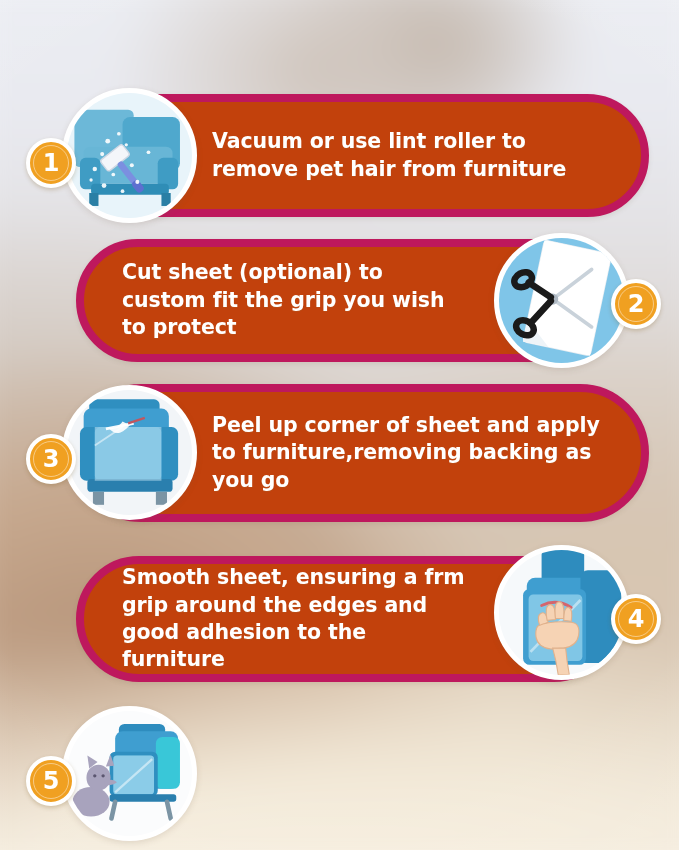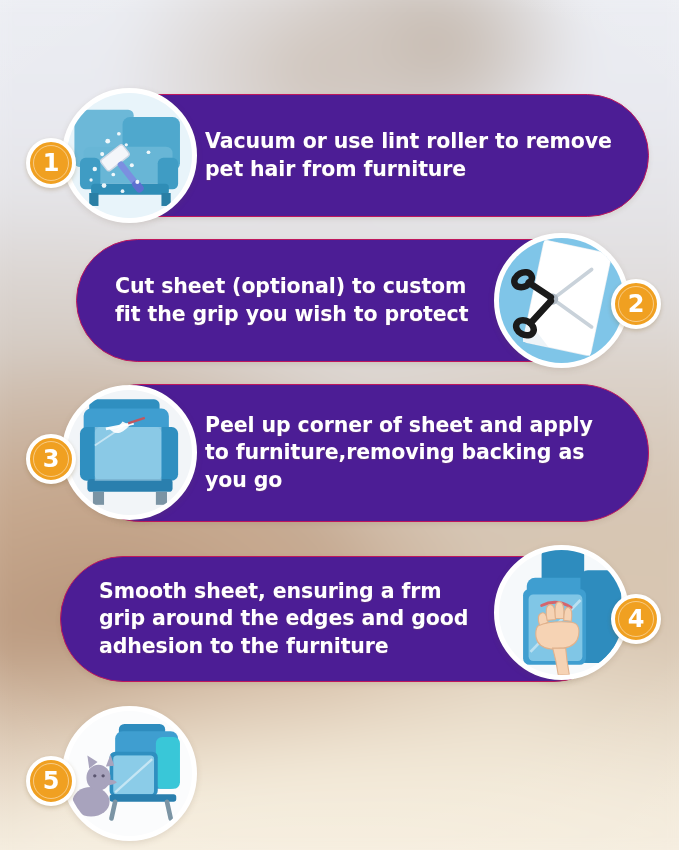--- a/index.html
+++ b/index.html
@@ -87,22 +87,22 @@
     height: 135px;
     margin-bottom: 10px;
   }
   .step.tall { height: 150px; }
 
   
   .pill {
     position: absolute;
     top: 6px;
     bottom: 6px;
-    background: #4c1d95;
-    border: 1px solid #be185d;
+    background: #c2410c;
+    border: 8px solid #be185d;
     border-radius: 999px;
     box-shadow: 0 2px 5px rgba(110,90,60,.13);
     box-sizing: border-box;
     display: flex;
     align-items: center;
   }
   
   .step.img-left .pill  { left: 72px;  right: 30px; padding-left: 132px; padding-right: 34px; }
   .step.img-right .pill { left: 76px;  right: 62px; padding-left: 38px;  padding-right: 140px; }
 
@@ -263,21 +263,21 @@
           <path d="M44 40 C 52 50, 58 48, 68 38 L 60 34 C 54 42, 50 42, 44 40 Z" fill="#ffffff" opacity=".9"></path>
           <path d="M42 42 L72 36" stroke="#ffffff" stroke-width="3" fill="none" opacity=".95"></path>
           <path d="M66 36 L84 30" stroke="#c0565f" stroke-width="2.5" fill="none"></path>
           <path d="M30 60 L60 40" stroke="#ffffff" stroke-width="2" opacity=".5"></path>
         </svg>
       </div>
       <div class="badge" style="left:26px;top:56px;">3</div>
     </div>
 
     <div class="step img-right tall" style="height:150px;">
-      <div class="pill" style="left:60px;right:62px;padding-left:38px;padding-right:140px;margin-top:12px;">
+      <div class="pill" style="left:76px;right:62px;padding-left:38px;padding-right:140px;margin-top:12px;">
         <div class="step-text">Smooth sheet, ensuring a frm grip around the edges and good adhesion to the furniture</div>
       </div>
       <div class="photo" style="right:50px;top:7px;">
         <svg viewBox="0 0 135 135">
           <rect width="135" height="135" fill="#f6f9fb"></rect>
           <rect x="46" y="0" width="46" height="46" rx="5" fill="#2e8cbe"></rect>
           <rect x="30" y="30" width="96" height="92" rx="9" fill="#3f9ed0"></rect>
           <rect x="88" y="22" width="44" height="100" rx="8" fill="#2e8cbe"></rect>
           <rect x="26" y="42" width="68" height="82" rx="7" fill="#3f9ed0"></rect>
           <rect x="32" y="48" width="58" height="72" rx="5" fill="#57b2dd"></rect>

